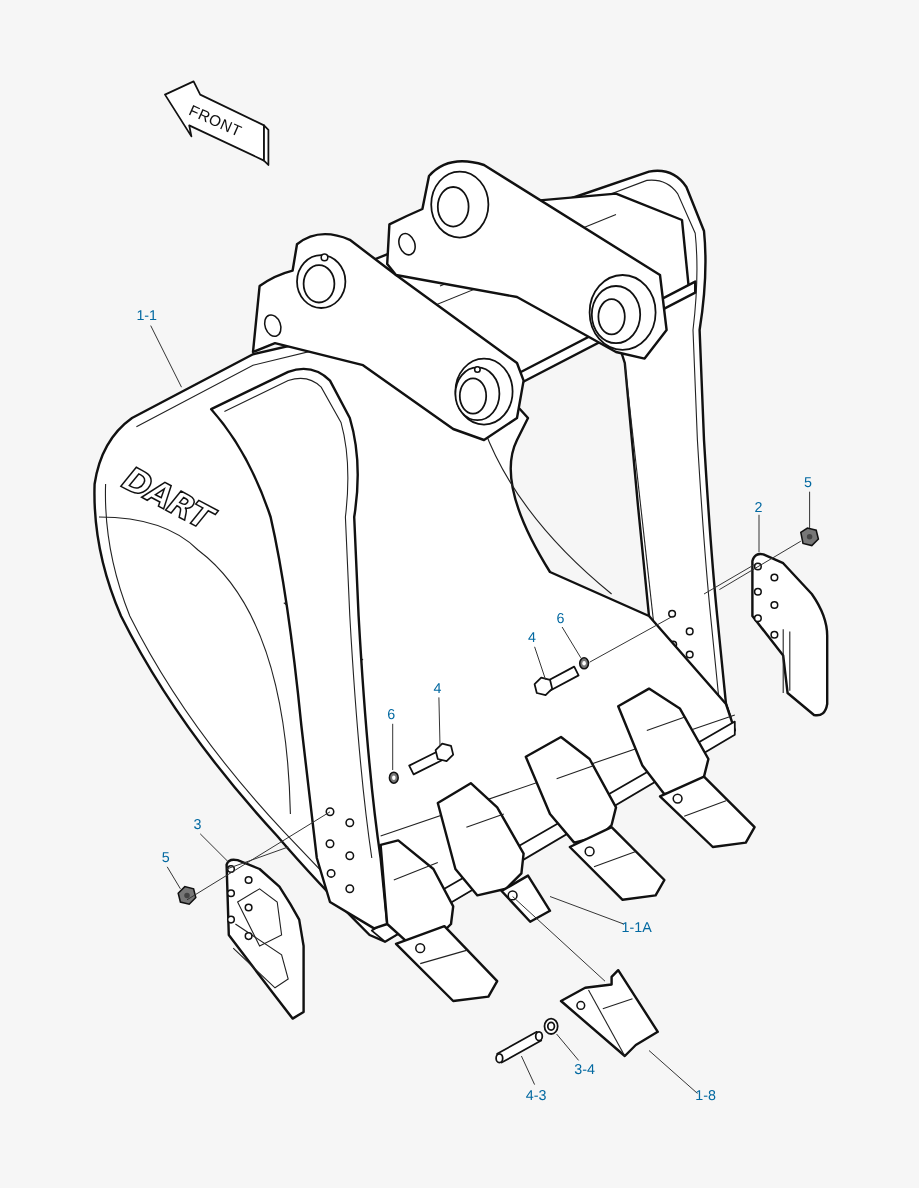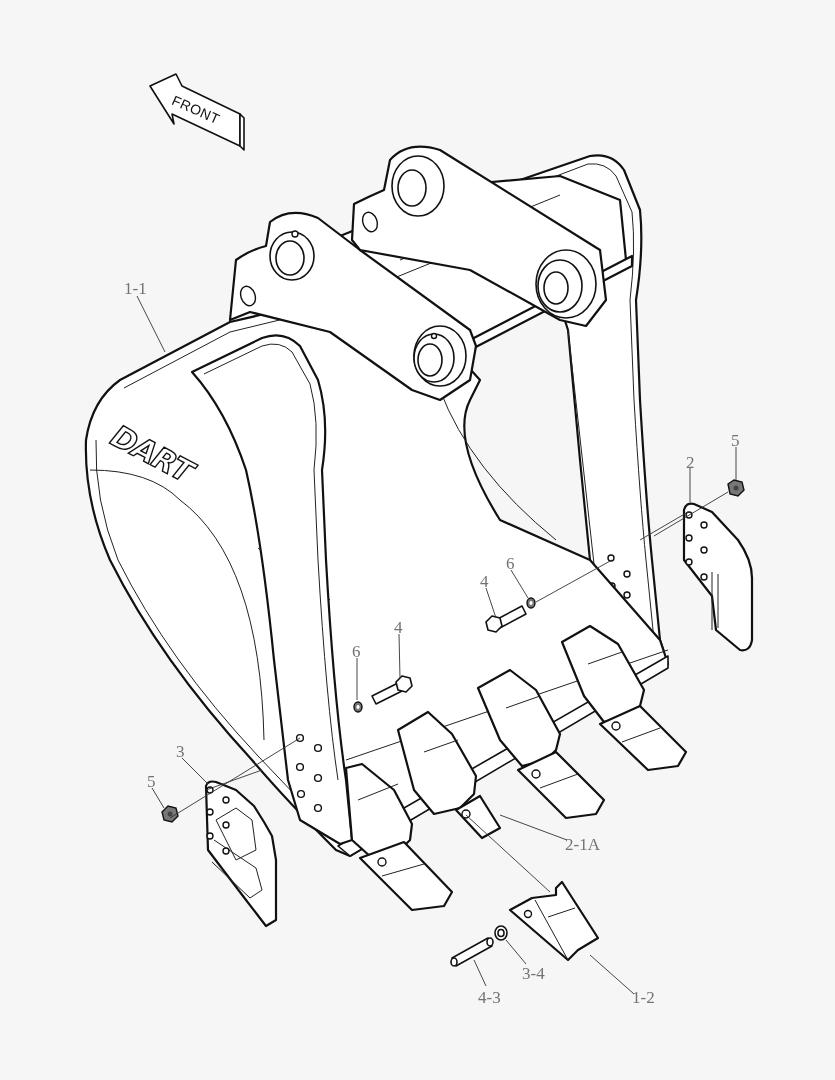--- a/index.html
+++ b/index.html
@@ -12,25 +12,24 @@
     }
     #diagram { position: absolute; left: 0; top: 0; }
     .ol { fill: #ffffff; stroke: #111; stroke-width: 2.2; stroke-linejoin: round; stroke-linecap: round; }
     .olw { fill: #ffffff; stroke: #111; stroke-width: 1.6; stroke-linejoin: round; }
     .thin { fill: none; stroke: #222; stroke-width: 1; }
     .lead { fill: none; stroke: #333; stroke-width: 0.9; }
     .hole { fill: #ffffff; stroke: #111; stroke-width: 1.4; }
     .nut { fill: #777; stroke: #111; stroke-width: 1.4; }
     .callout {
       position: absolute;
-      font-size: 17px;
-      color: #737373;
+      font-size: 13px;
+      color: #0369a1;
       line-height: 1;
       white-space: nowrap;
-      font-family: Liberation Serif, serif;
     }
     .front-label {
       position: absolute;
       font-size: 14px;
       color: #111;
       transform: rotate(24deg);
       transform-origin: left top;
       letter-spacing: 0.5px;
     }
     .brand {
@@ -242,22 +241,22 @@
     <line class="lead" x1="536" y1="602" x2="612" y2="560"></line>
     <line class="lead" x1="170" y1="818" x2="300" y2="738"></line>
     <line class="lead" x1="206" y1="790" x2="262" y2="770"></line>
   </g>
 </svg>
 
 <div class="front-label" style="left:176px; top:92px;">FRONT</div>
 <div class="brand" style="left:122px; top:418px;">DART</div>
 
 <div class="callout" style="left:124px; top:280px;">1-1</div>
-<div class="callout" style="left:565px; top:836px;">2-1A</div>
-<div class="callout" style="left:632px; top:989px;">1-2</div>
+<div class="callout" style="left:565px; top:836px;">1-1A</div>
+<div class="callout" style="left:632px; top:989px;">1-8</div>
 <div class="callout" style="left:478px; top:989px;">4-3</div>
 <div class="callout" style="left:522px; top:965px;">3-4</div>
 <div class="callout" style="left:686px; top:454px;">2</div>
 <div class="callout" style="left:176px; top:743px;">3</div>
 <div class="callout" style="left:480px; top:573px;">4</div>
 <div class="callout" style="left:394px; top:619px;">4</div>
 <div class="callout" style="left:731px; top:432px;">5</div>
 <div class="callout" style="left:147px; top:773px;">5</div>
 <div class="callout" style="left:506px; top:555px;">6</div>
 <div class="callout" style="left:352px; top:643px;">6</div>

